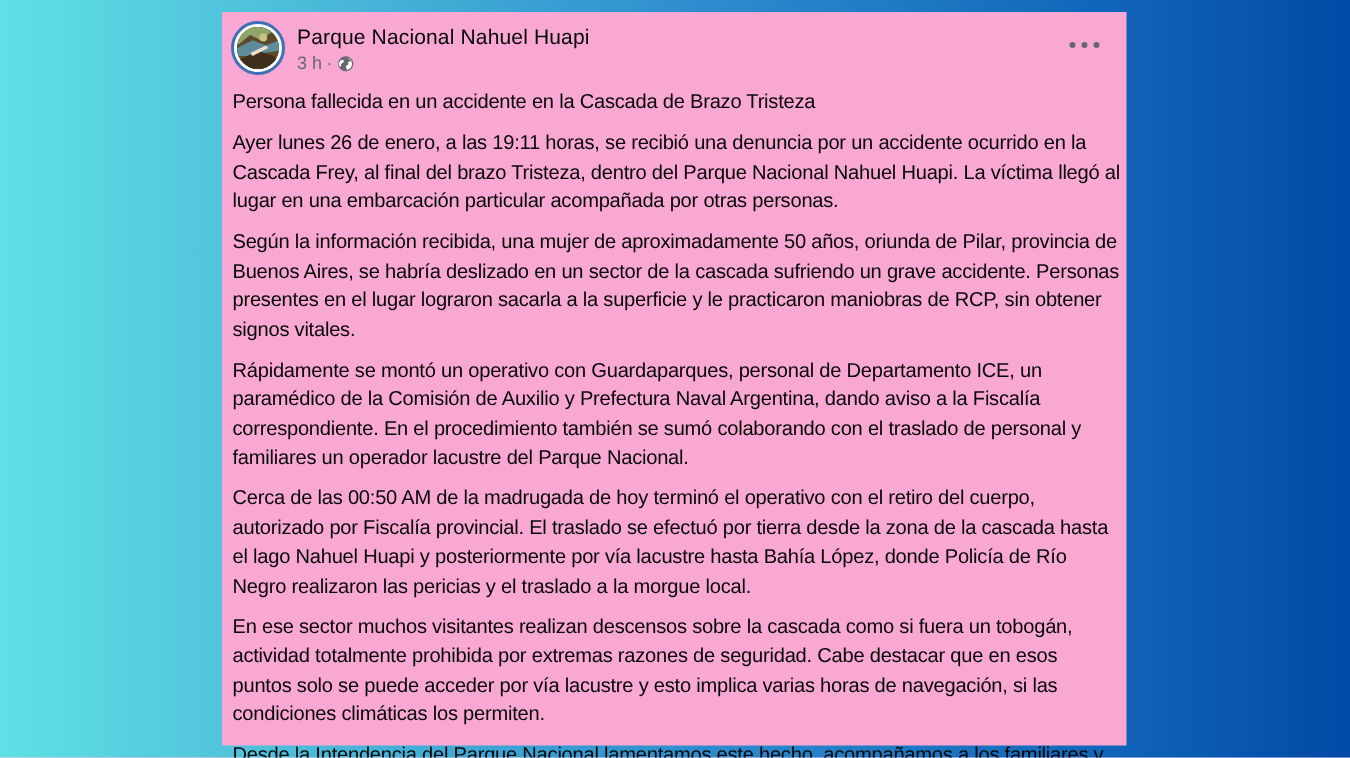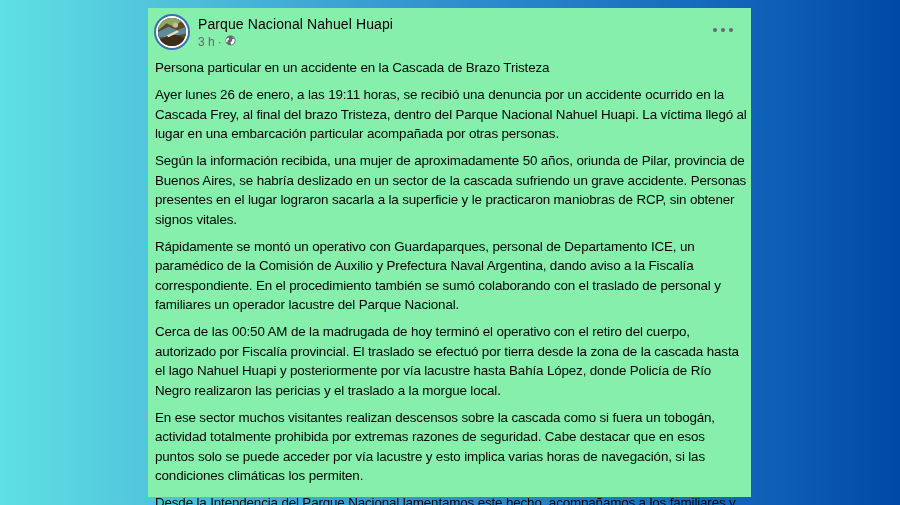--- a/index.html
+++ b/index.html
@@ -13,21 +13,21 @@
       background: linear-gradient(90deg, #5fe0e4 0%, #52c6dc 16%, #2f8fcf 50%, #0f62b8 84%, #0149a6 100%);
       position: relative;
       font-family: "Liberation Sans", "DejaVu Sans", sans-serif;
     }
     .post-card {
       position: absolute;
       left: 148px;
       top: 8px;
       width: 603px;
       height: 489px;
-      background: #86efac;
+      background: #f9a8d4;
       box-sizing: border-box;
       padding: 0;
     }
     .post-header {
       position: relative;
       height: 48px;
     }
     .avatar {
       position: absolute;
       left: 6px;
@@ -62,21 +62,21 @@
       color: #050505;
       letter-spacing: 0.1px;
     }
     .post-meta {
       position: absolute;
       left: 50px;
       top: 27px;
       font-size: 12px;
       color: #65676b;
       display: flex;
-      align-items: flex-start;
+      align-items: center;
     }
     .post-meta .dot {
       margin: 0 3px;
     }
     .globe-icon {
       display: inline-block;
       width: 11px;
       height: 11px;
     }
     .more-button {
@@ -145,21 +145,21 @@
       </span>
     </div>
     <div class="more-button">
       <span></span>
       <span></span>
       <span></span>
     </div>
   </div>
 
   <div class="post-body">
-    <p class="headline">Persona particular en un accidente en la Cascada de Brazo Tristeza</p>
+    <p class="headline">Persona fallecida en un accidente en la Cascada de Brazo Tristeza</p>
     <p>Ayer lunes 26 de enero, a las 19:11 horas, se recibió una denuncia por un accidente ocurrido en la Cascada Frey, al final del brazo Tristeza, dentro del Parque Nacional Nahuel Huapi. La víctima llegó al lugar en una embarcación particular acompañada por otras personas.</p>
     <p>Según la información recibida, una mujer de aproximadamente 50 años, oriunda de Pilar, provincia de Buenos Aires, se habría deslizado en un sector de la cascada sufriendo un grave accidente. Personas presentes en el lugar lograron sacarla a la superficie y le practicaron maniobras de RCP, sin obtener signos vitales.</p>
     <p>Rápidamente se montó un operativo con Guardaparques, personal de Departamento ICE, un paramédico de la Comisión de Auxilio y Prefectura Naval Argentina, dando aviso a la Fiscalía correspondiente. En el procedimiento también se sumó colaborando con el traslado de personal y familiares un operador lacustre del Parque Nacional.</p>
     <p>Cerca de las 00:50 AM de la madrugada de hoy terminó el operativo con el retiro del cuerpo, autorizado por Fiscalía provincial. El traslado se efectuó por tierra desde la zona de la cascada hasta el lago Nahuel Huapi y posteriormente por vía lacustre hasta Bahía López, donde Policía de Río Negro realizaron las pericias y el traslado a la morgue local.</p>
     <p>En ese sector muchos visitantes realizan descensos sobre la cascada como si fuera un tobogán, actividad totalmente prohibida por extremas razones de seguridad. Cabe destacar que en esos puntos solo se puede acceder por vía lacustre y esto implica varias horas de navegación, si las condiciones climáticas los permiten.</p>
     <p>Desde la Intendencia del Parque Nacional lamentamos este hecho, acompañamos a los familiares y amigos de la víctima.</p>
   </div>
 </div>
 
 </body></html>

